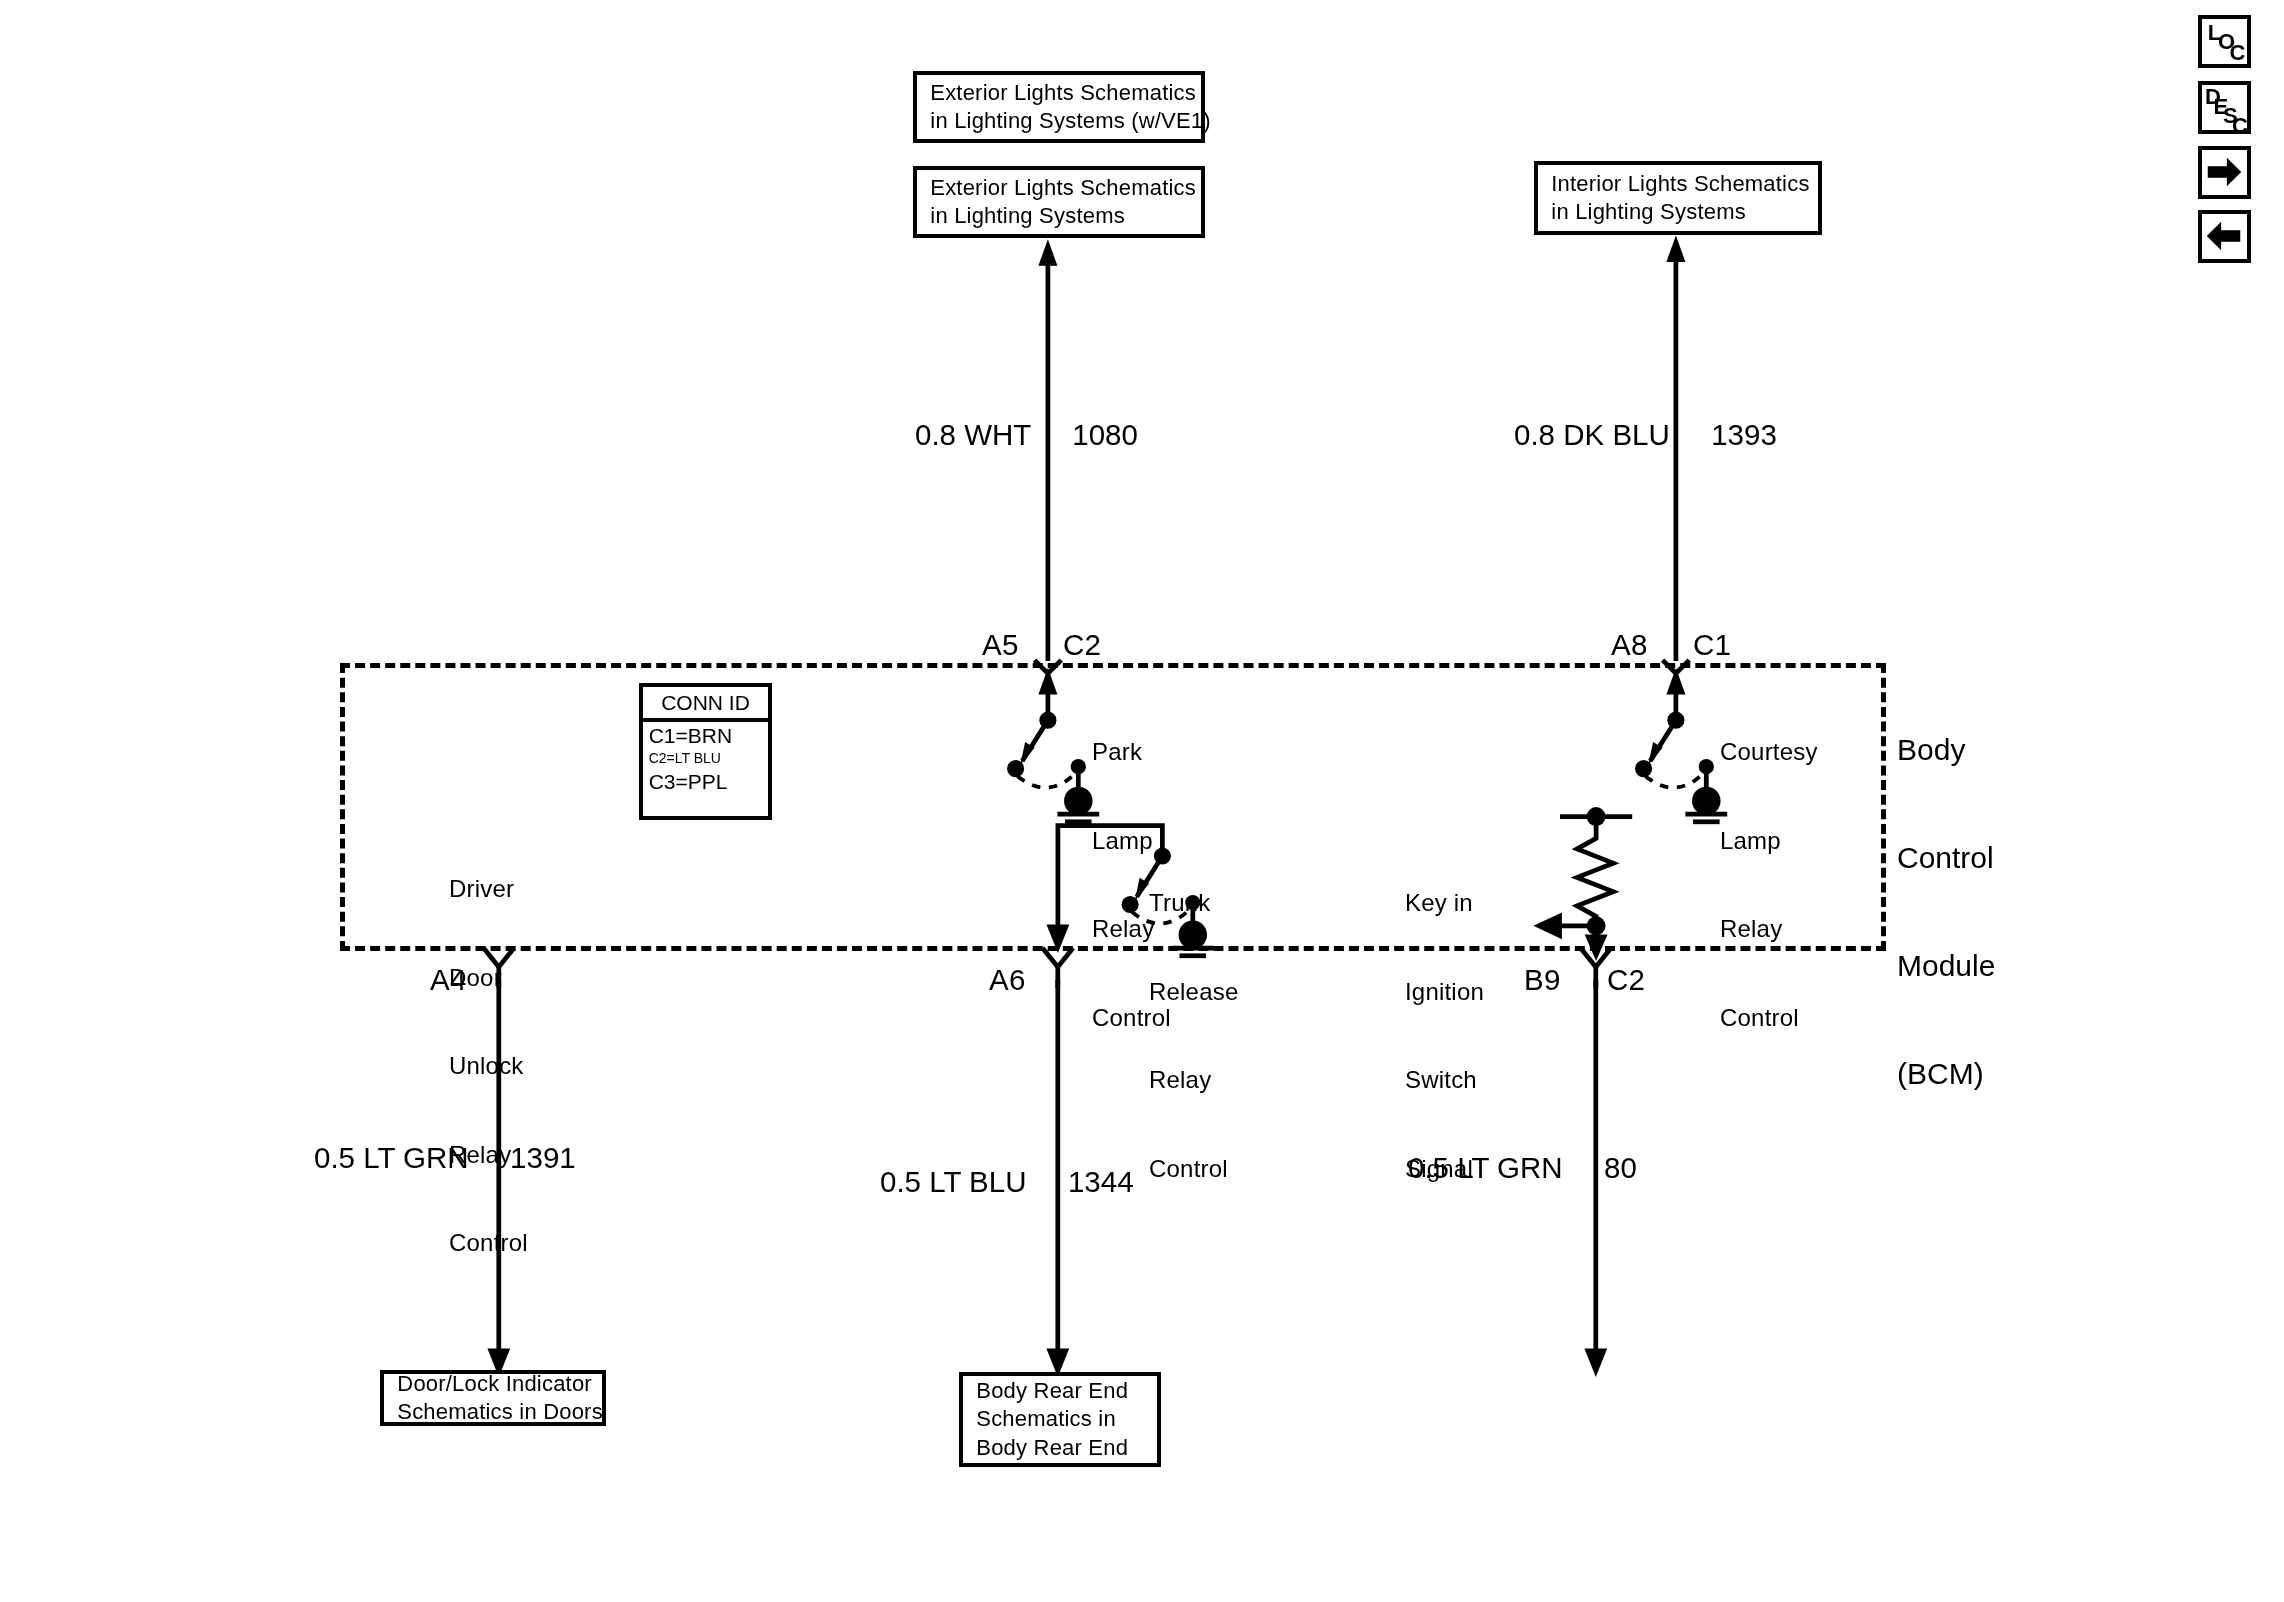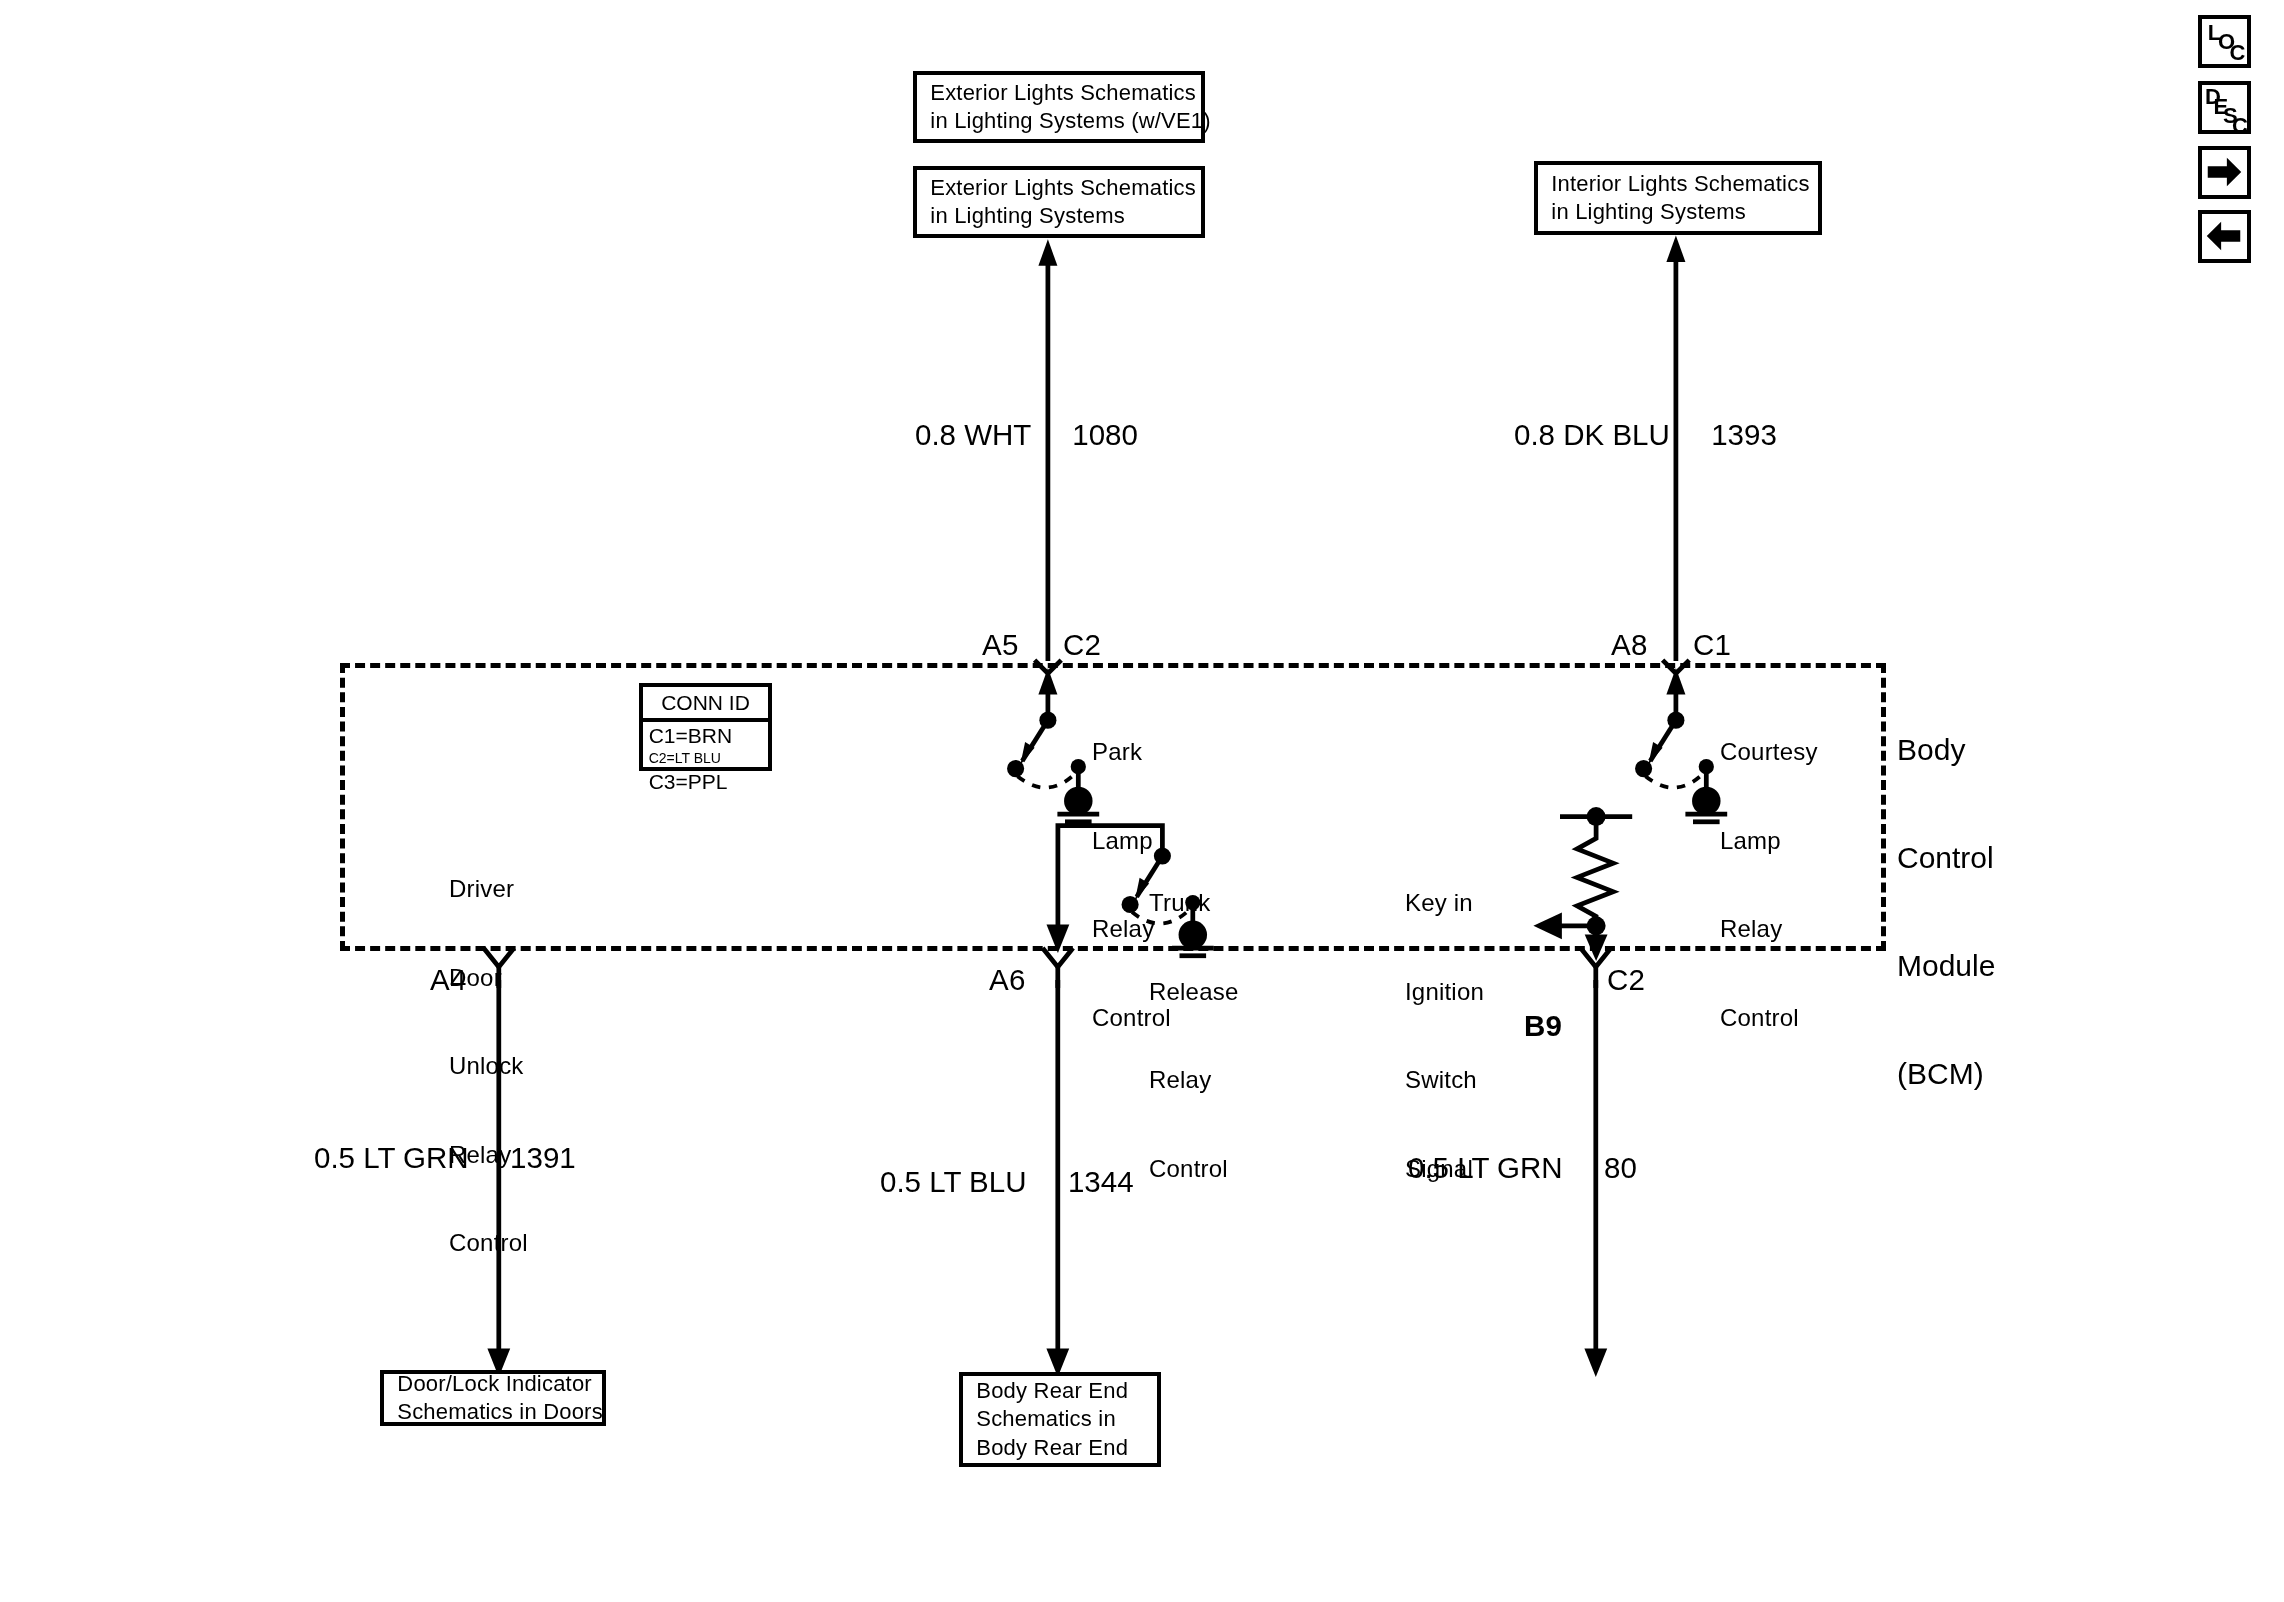--- a/index.html
+++ b/index.html
@@ -104,21 +104,21 @@
 
   <div class="bcmbox" style="left:340px;top:663px;width:1546px;height:288px;"></div>
 
   <div class="bcmtitle" style="left:1897px;top:660px;">
     <div>Body</div>
     <div>Control</div>
     <div>Module</div>
     <div>(BCM)</div>
   </div>
 
-  <div style="position:absolute;left:639px;top:683px;width:133px;height:88px;border:4.8px solid #000;
+  <div style="position:absolute;left:639px;top:683px;width:133px;height:137px;border:4.8px solid #000;
               background:#fff;box-sizing:border-box;">
     <div style="border-bottom:4.8px solid #000;text-align:center;font-size:21px;line-height:27px;padding:1.9px 0;">CONN ID</div>
     <div style="padding:1.9px 0 0 5.7px;">
       <div style="font-size:21px;line-height:23px;">C1=BRN</div>
       <div style="font-size:14px;line-height:23px;">C2=LT BLU</div>
       <div style="font-size:21px;line-height:23px;">C3=PPL</div>
     </div>
   </div>
 
   <svg style="left:1027px;top:639px;width:57px;height:48px;" viewBox="0 0 60 50" width="57" height="48">
@@ -246,21 +246,21 @@
   <svg style="left:1035px;top:944px;width:57px;height:48px;" viewBox="0 0 60 50" width="57" height="48">
     <path class="stroke" d="M8 4 L24 24 L40 4"></path>
     <line class="stroke" x1="24" y1="20" x2="24" y2="46"></line>
   </svg>
   <div class="lbl pin" style="left:989px;top:963px;">A6</div>
 
   <svg style="left:1573px;top:944px;width:57px;height:48px;" viewBox="0 0 60 50" width="57" height="48">
     <path class="stroke" d="M8 4 L24 24 L40 4"></path>
     <line class="stroke" x1="24" y1="20" x2="24" y2="46"></line>
   </svg>
-  <div class="lbl pin" style="left:1524px;top:1009px;font-weight:bold;">B9</div>
+  <div class="lbl pin" style="left:1524px;top:963px;">B9</div>
   <div class="lbl pin" style="left:1607px;top:963px;">C2</div>
 
   <svg style="left:476px;top:980px;width:57px;height:399px;" viewBox="0 0 60 420" width="57" height="399">
     <line class="stroke" x1="24" y1="0" x2="24" y2="398"></line>
     <path class="fillblk" d="M24 418 L12 388 L36 388 Z"></path>
   </svg>
   <div class="wirelabel" style="left:314px;top:1141px;">
     <span>0.5 LT GRN</span>
     <span style="display:inline-block;width:25px;"></span>
     <span>1391</span>

